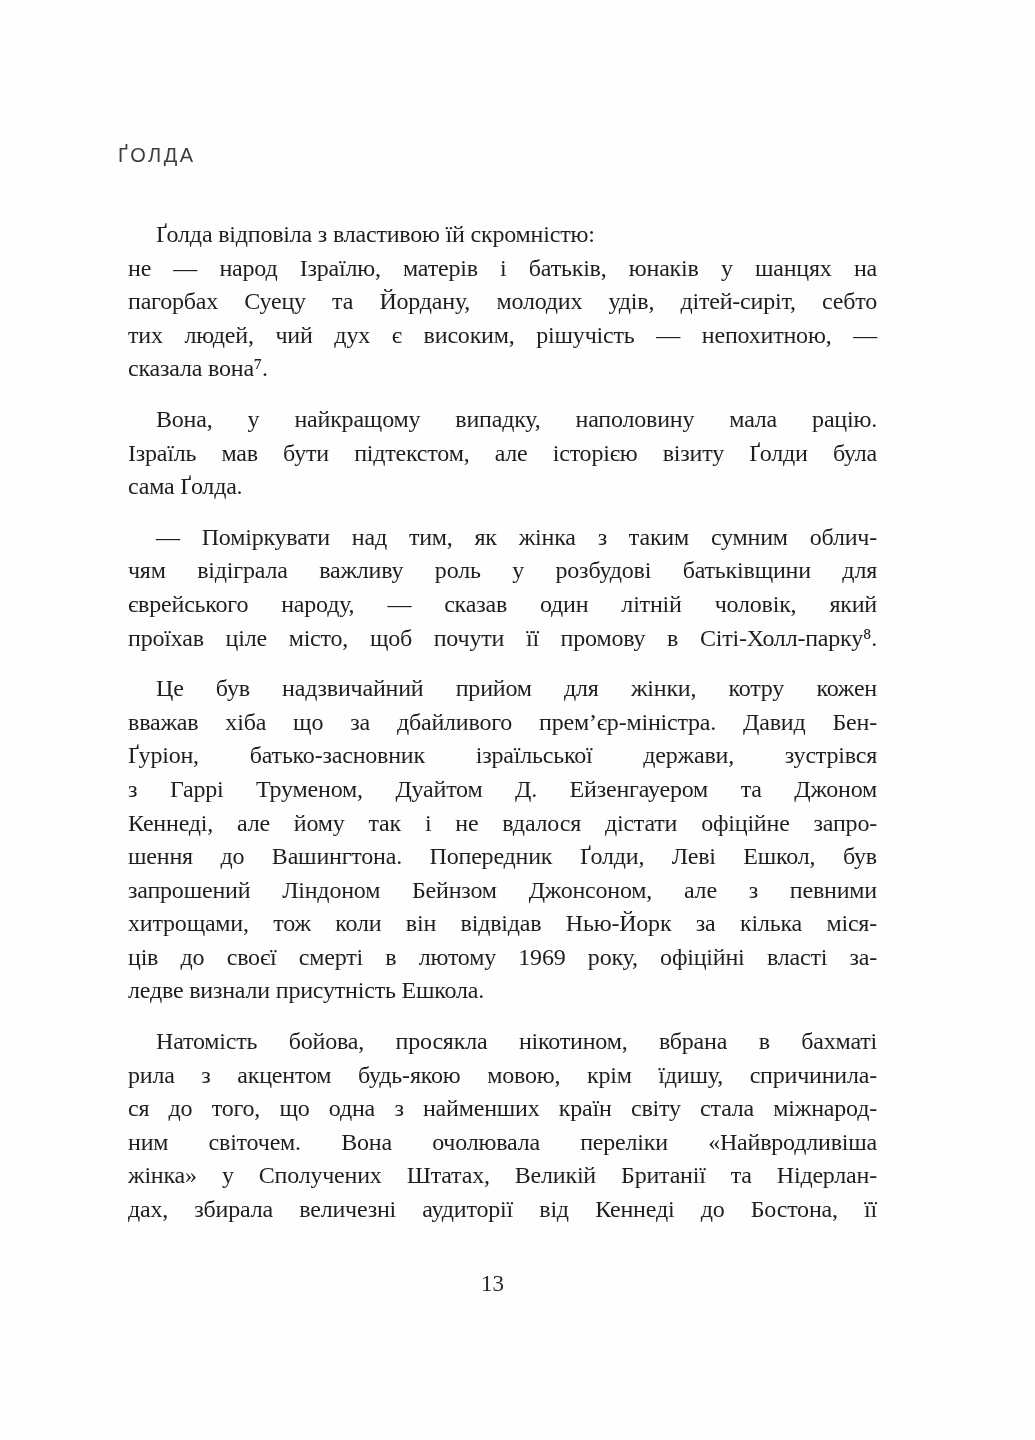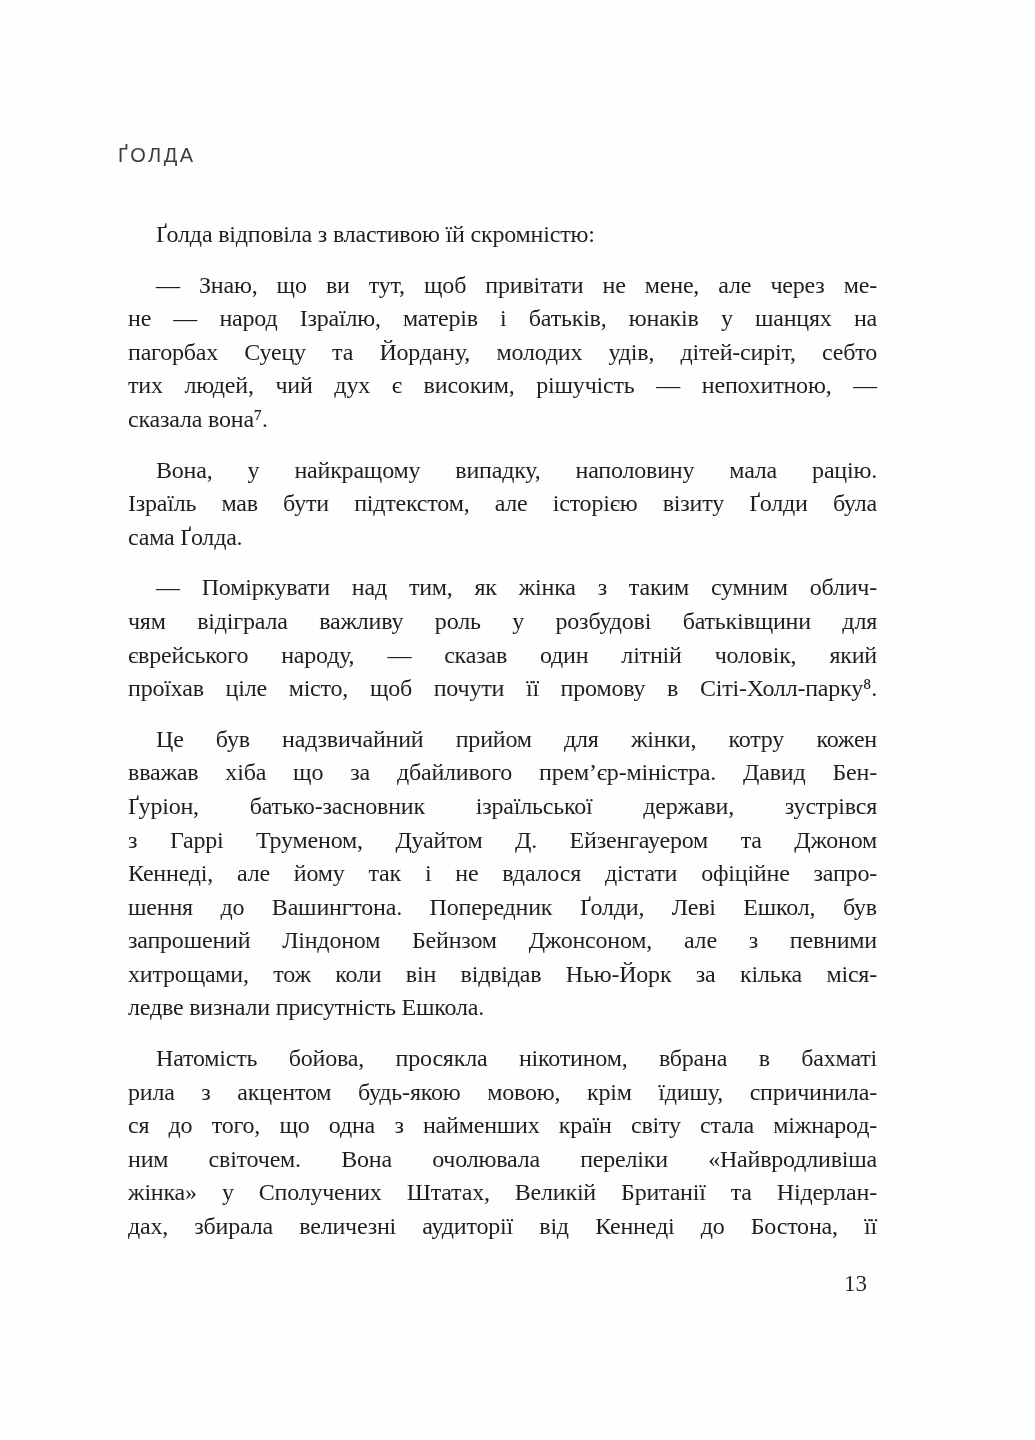--- a/index.html
+++ b/index.html
@@ -53,38 +53,37 @@
   }
   .line.indent {
     text-indent: 28px;
     margin-top: 17px;
   }
   .folio {
     position: absolute;
     top: 1271px;
     left: 118px;
     width: 749px;
-    text-align: right;
+    text-align: center;
     font-size: 23px;
     color: #2a2a2a;
     font-variant-numeric: oldstyle-nums;
   }
 </style>
 </head>
 <body>
 
 <div class="page">
   <div class="running-head">ҐОЛДА</div>
 
   <div class="text-block">
       <div class="para">
         <div class="line indent last">Ґолда відповіла з властивою їй скромністю:</div>
       </div>
       <div class="para">
-        <div class="line indent">— Знаю, що ви тут, щоб привітати не мене, але через ме-</div>
         <div class="line">не — народ Ізраїлю, матерів і батьків, юнаків у шанцях на</div>
         <div class="line">пагорбах Суецу та Йордану, молодих удів, дітей-сиріт, себто</div>
         <div class="line">тих людей, чий дух є високим, рішучість — непохитною, —</div>
         <div class="line last">сказала вона⁷.</div>
       </div>
       <div class="para">
         <div class="line indent">Вона, у найкращому випадку, наполовину мала рацію.</div>
         <div class="line">Ізраїль мав бути підтекстом, але історією візиту Ґолди була</div>
         <div class="line last">сама Ґолда.</div>
       </div>
@@ -96,20 +95,21 @@
       </div>
       <div class="para">
         <div class="line indent">Це був надзвичайний прийом для жінки, котру кожен</div>
         <div class="line">вважав хіба що за дбайливого прем’єр-міністра. Давид Бен-</div>
         <div class="line">Ґуріон, батько-засновник ізраїльської держави, зустрівся</div>
         <div class="line">з Гаррі Труменом, Дуайтом Д. Ейзенгауером та Джоном</div>
         <div class="line">Кеннеді, але йому так і не вдалося дістати офіційне запро-</div>
         <div class="line">шення до Вашингтона. Попередник Ґолди, Леві Ешкол, був</div>
         <div class="line">запрошений Ліндоном Бейнзом Джонсоном, але з певними</div>
         <div class="line">хитрощами, тож коли він відвідав Нью-Йорк за кілька міся-</div>
+        <div class="line">ців до своєї смерті в лютому 1969 року, офіційні власті за-</div>
         <div class="line last">ледве визнали присутність Ешкола.</div>
       </div>
       <div class="para">
         <div class="line indent">Натомість бойова, просякла нікотином, вбрана в бахматі</div>
         <div class="line">рила з акцентом будь-якою мовою, крім їдишу, спричинила-</div>
         <div class="line">ся до того, що одна з найменших країн світу стала міжнарод-</div>
         <div class="line">ним світочем. Вона очолювала переліки «Найвродливіша</div>
         <div class="line">жінка» у Сполучених Штатах, Великій Британії та Нідерлан-</div>
         <div class="line">дах, збирала величезні аудиторії від Кеннеді до Бостона, її</div>
       </div>

